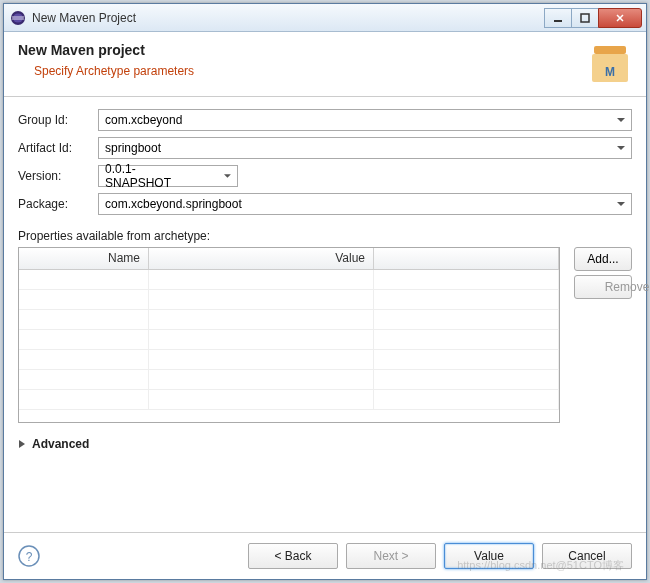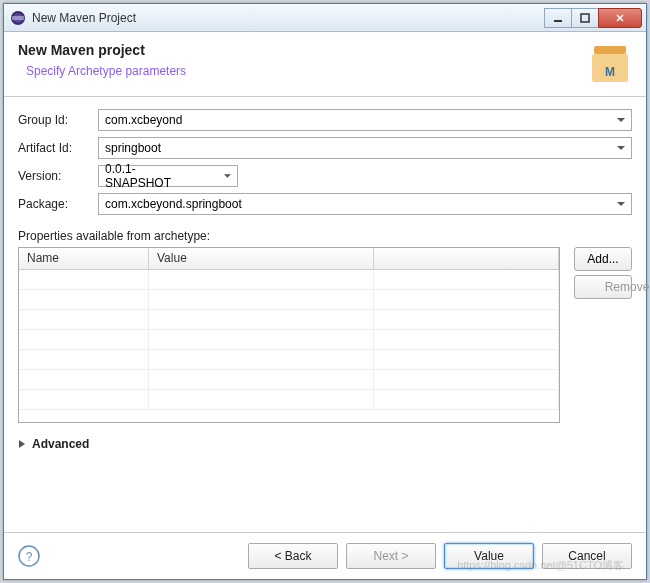--- a/index.html
+++ b/index.html
@@ -8,31 +8,31 @@
 .titlebar { height: 28px; background: linear-gradient(#f5f9fd, #dce8f4); display: flex; align-items: center; border-bottom: 1px solid #a8bcd0; }
 .title-icon { width: 16px; height: 16px; margin: 0 6px; }
 .title-text { flex: 1; color: #333; }
 .win-controls { display: flex; height: 20px; margin-right: 4px; }
 .win-btn { width: 28px; height: 20px; border: 1px solid #8ca8c4; background: linear-gradient(#f0f6fb, #d8e6f2); display: flex; align-items: center; justify-content: center; margin-left: -1px; cursor: pointer; }
 .win-btn.close { width: 44px; background: linear-gradient(#e58a7c, #c94b3b); border-color: #a03020; color: #fff; border-top-right-radius: 3px; border-bottom-right-radius: 3px; }
 .win-btn svg { width: 10px; height: 10px; }
 .header { padding: 10px 14px; display: flex; align-items: flex-start; border-bottom: 1px solid #ccc; }
 .header-text { flex: 1; }
 .header-title { font-size: 14px; font-weight: bold; color: #222; margin-bottom: 6px; }
-.header-sub { color: #8b5cf6; margin-left: 8px; }
+.header-sub { color: #c2410c; margin-left: 16px; }
 .header-icon { width: 44px; height: 44px; }
 .content { flex: 1; padding: 12px 14px 0 14px; display: flex; flex-direction: column; }
 .form-row { display: flex; align-items: center; margin-bottom: 6px; }
 .form-label { width: 80px; color: #222; }
 .form-combo, .form-input { flex: 1; height: 22px; border: 1px solid #aaa; padding: 2px 6px; background: #fff; }
 .form-combo { display: flex; align-items: center; justify-content: space-between; cursor: pointer; gap: 36px; }
 .combo-small { width: 140px; flex: none; }
 .dropdown-arrow { width: 8px; height: 4px; }
 .props-label { margin: 8px 0 4px 0; color: #222; }
-.props-area { display: flex; gap: 14px; }
+.props-area { display: flex; gap: 14px; text-align: right; }
 .table { flex: 1; border: 1px solid #aaa; background: #fff; height: 176px; }
 .table-header { display: flex; background: linear-gradient(#fff, #eef0f2); border-bottom: 1px solid #ccc; height: 22px; }
 .th { padding: 3px 8px; border-right: 1px solid #d0d0d0; color: #333; }
 .th1 { width: 130px; } .th2 { width: 225px; } .th3 { flex: 1; }
 .table-body { height: calc(100% - 22px); display: flex; flex-direction: column; }
 .td-row { display: flex; height: 20px; border-bottom: 1px solid #eee; }
 .td-row .td { border-right: 1px solid #eee; }
 .td1 { width: 130px; } .td2 { width: 225px; } .td3 { flex: 1; }
 .side-btns { display: flex; flex-direction: column; gap: 4px; width: 58px; }
 .side-btn { height: 24px; border: 1px solid #aaa; background: linear-gradient(#fdfdfd, #ececec); border-radius: 3px; cursor: pointer; display: flex; align-items: center; justify-content: center; }

